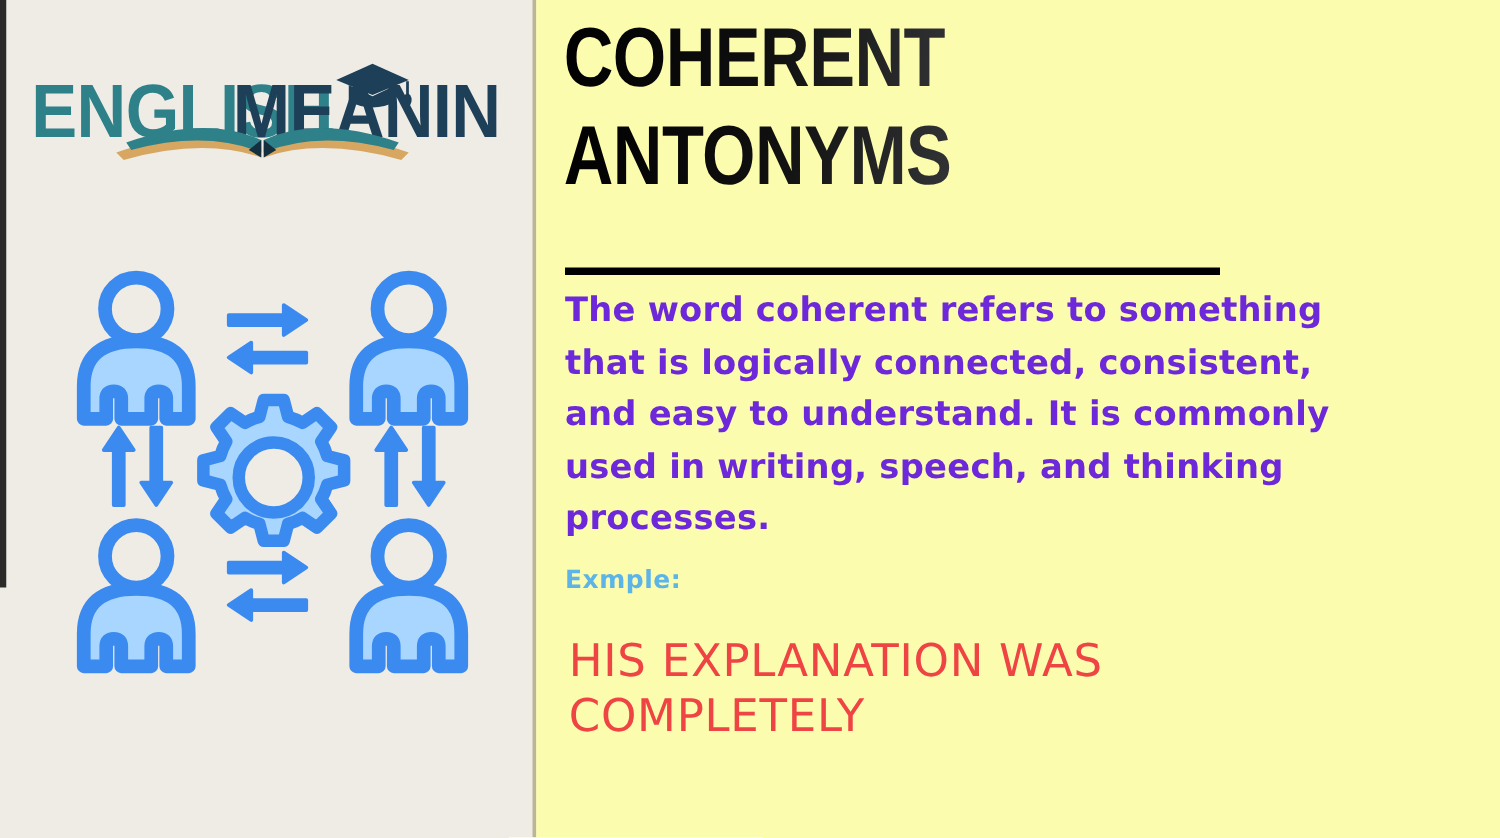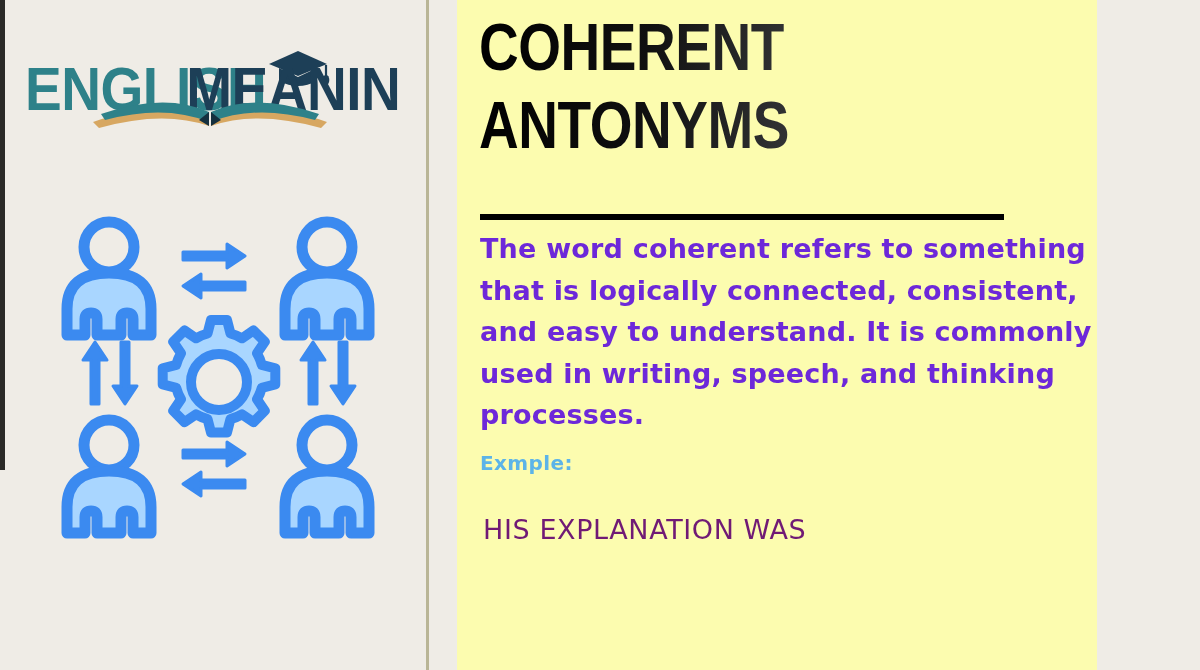--- a/index.html
+++ b/index.html
@@ -48,25 +48,24 @@
     position: absolute;
     left: 44px; top: 212px;
     width: 340px; height: 340px;
   }
   .illus-wrap svg { display: block; }
 
   
   .right-panel {
     position: absolute;
     left: 429px; top: 0;
-    width: 640px;
+    width: 771px;
     height: 670px;
     background: #fcfcaf;
     box-sizing: border-box;
-    margin-left: 28px;
   }
 
   .title-block {
     position: absolute;
     left: 22px;
     top: 8px;
     width: 740px;
   }
   .title-line {
     font-family: "Liberation Sans Narrow", "Liberation Sans", sans-serif;
@@ -118,24 +117,24 @@
     letter-spacing: 0.4px;
   }
 
   .example-text {
     position: absolute;
     left: 26px;
     top: 508px;
     width: 600px;
     font-family: "DejaVu Sans", sans-serif;
     font-weight: 400;
-    font-size: 27px;
+    font-size: 36px;
     line-height: 44px;
     letter-spacing: 0.6px;
-    color: #701a75;
+    color: #ef4444;
     text-transform: uppercase;
   }
   .example-text .ex-line { display: block; }
 </style>
 </head>
 <body>
 
 <div id="canvas">
 
   <div class="left-panel" style="background: rgb(239, 236, 230);">
@@ -236,16 +235,17 @@
     </div>
 
     <div class="rule" style="background: rgb(0, 0, 0);"></div>
 
     <div class="definition">The word coherent refers to something that is logically connected, consistent, and easy to understand. It is commonly used in writing, speech, and thinking processes.</div>
 
     <div class="example-label" style="color: rgb(92, 180, 232);">Exmple:</div>
 
     <div class="example-text">
       <span class="ex-line">HIS EXPLANATION WAS</span>
+      <span class="ex-line">COMPLETELY</span>
     </div>
   </div>
 
 </div>
 
 </body></html>

